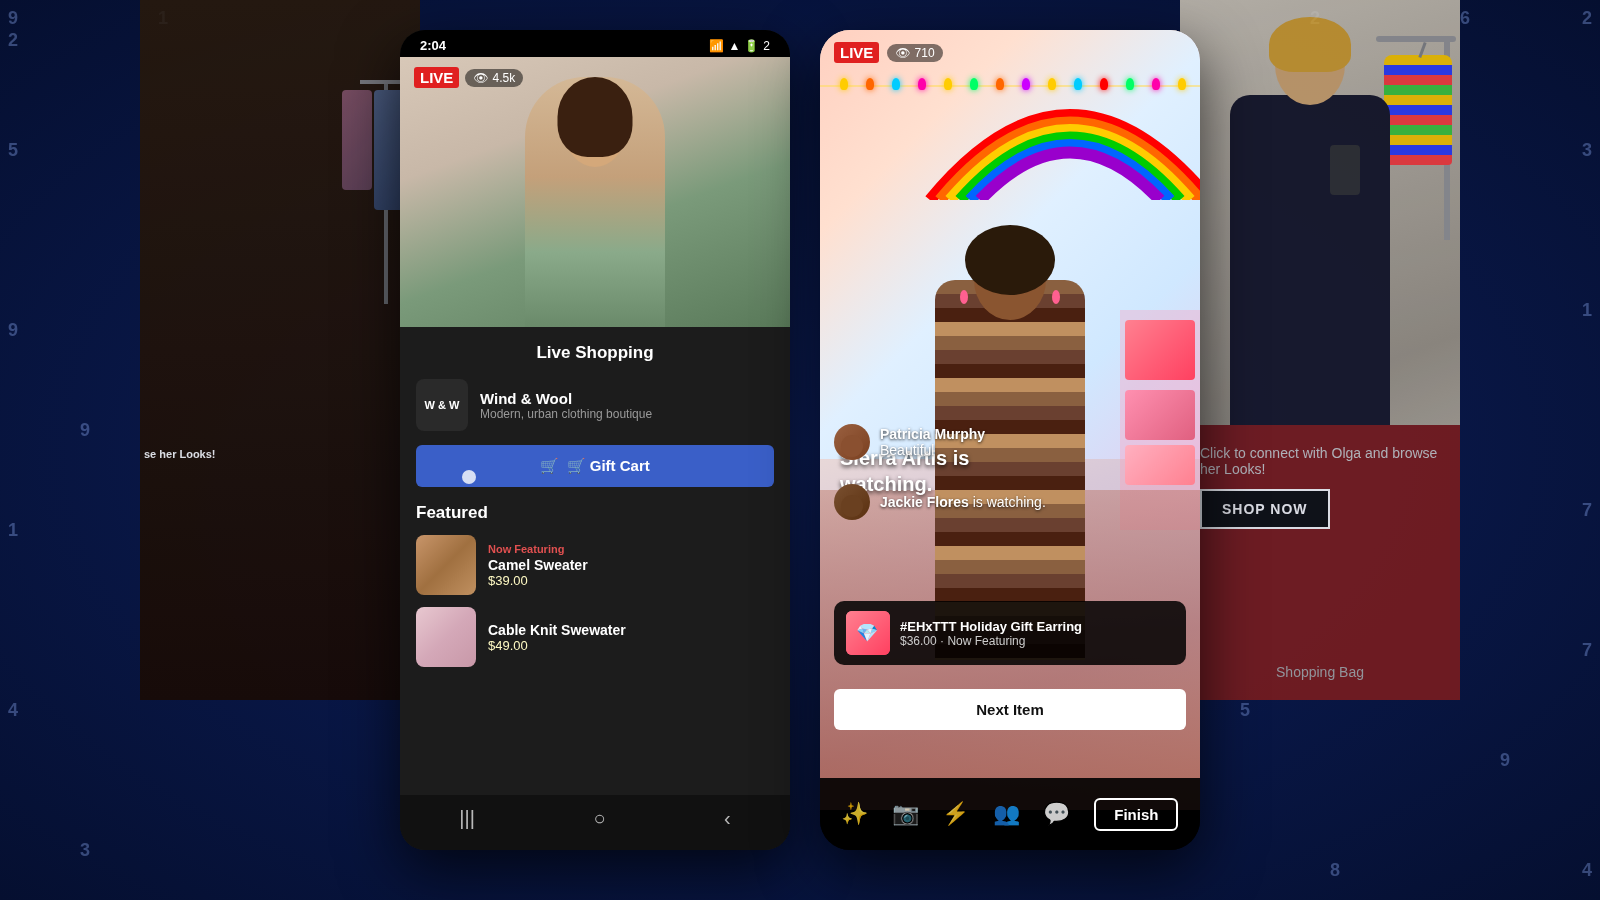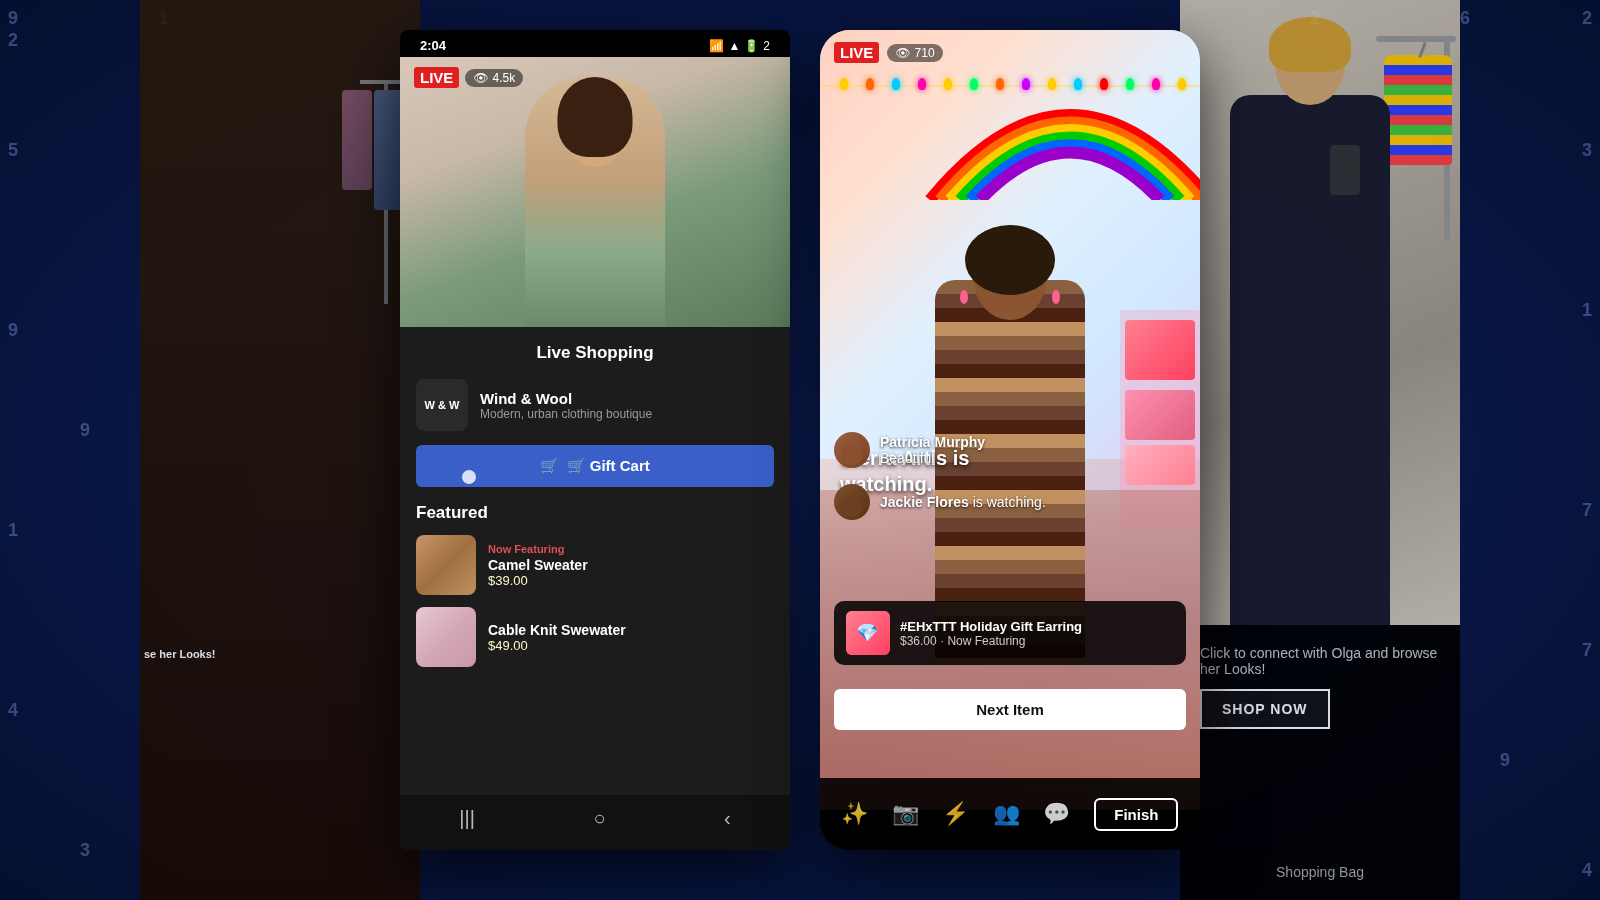--- a/index.html
+++ b/index.html
@@ -40,21 +40,21 @@
       inset: 0;
       z-index: 2;
       display: flex;
       align-items: stretch;
       justify-content: center;
     }
 
     
     .side-panel {
       width: 280px;
-      height: 900px;
+      height: 700px;
       position: relative;
       overflow: hidden;
       opacity: 0.85;
     }
     .side-panel-left {
       margin-right: -20px;
     }
     .side-panel-right {
       margin-left: -20px;
     }
@@ -65,21 +65,21 @@
       align-items: flex-start;
       padding-top: 30px;
       z-index: 3;
     }
 
     
     .phone-frame {
       width: 390px;
       min-height: 820px;
       background: #1a1a1a;
-      border-radius: 8px;
+      border-radius: 25px;
       overflow: hidden;
       box-shadow: 0 20px 60px rgba(0,0,0,0.7);
       position: relative;
       display: flex;
       flex-direction: column;
     }
 
     
     .phone1 {
       background: #1c1c1c;
@@ -303,21 +303,21 @@
       align-items: center;
     }
 
     .comment-rows {
       position: absolute;
       bottom: 290px;
       left: 14px;
       right: 14px;
       display: flex;
       flex-direction: column;
-      gap: 8px;
+      gap: 16px;
     }
 
     .comment-row {
       display: flex;
       align-items: center;
       gap: 10px;
     }
     .comment-avatar {
       width: 36px;
       height: 36px;
@@ -756,21 +756,21 @@
           <div style="position:absolute;bottom:0;left:50%;transform:translateX(-50%);width:160px;height:530px;background:#1a1a2a;border-radius:20px 20px 0 0;"></div>
 
           <div style="position:absolute;top:0;left:50%;transform:translateX(-50%);width:70px;height:80px;background:#d4a870;border-radius:50%;z-index:2;"></div>
 
           <div style="position:absolute;top:-8px;left:50%;transform:translateX(-50%);width:82px;height:55px;background:#d4a030;border-radius:50% 50% 30% 30%;z-index:3;"></div>
 
           <div style="position:absolute;top:120px;left:calc(50% + 20px);width:30px;height:50px;background:#333;border-radius:4px;z-index:2;"></div>
         </div>
       </div>
 
-      <div style="position:absolute;bottom:0;left:0;right:0;height:275px;background:#000000;padding:20px;">
+      <div style="position:absolute;bottom:0;left:0;right:0;height:275px;background:#7f1d1d;padding:20px;">
         <p class="right-cta-text">Click to connect with Olga and browse her Looks!</p>
         <button class="shop-now-btn">SHOP NOW</button>
         <div class="shopping-bag-label">Shopping Bag</div>
       </div>
     </div>
   </div>
 
 </div>
 
 <div class="cursor" style="left:462px;top:470px;"></div>

